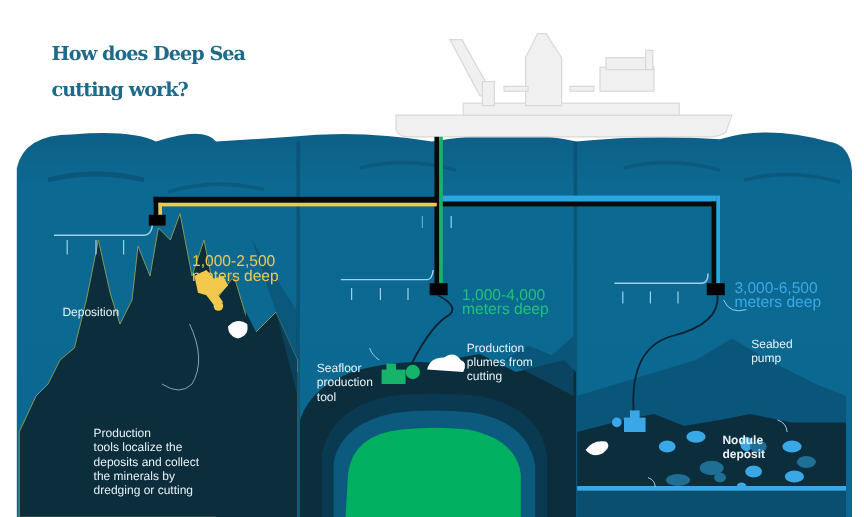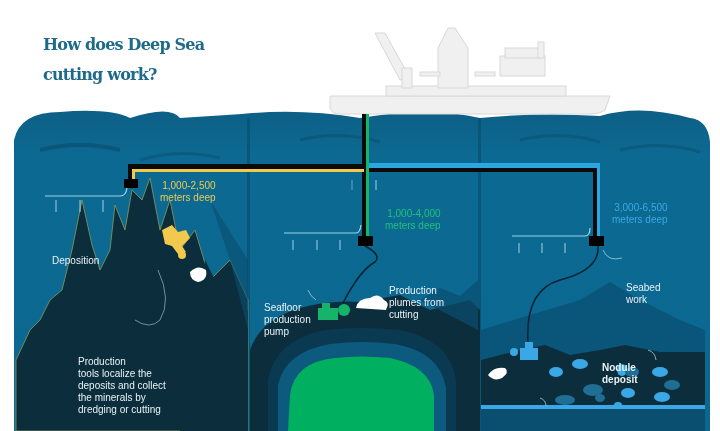--- a/index.html
+++ b/index.html
@@ -23,24 +23,25 @@
     .lbl {
       position: absolute;
       font-size: 10px;
       line-height: 12px;
       color: #e8f2f6;
       white-space: pre-line;
       margin-top: 36px;
     }
     .depth {
       position: absolute;
-      font-size: 10px;
+      font-size: 13px;
       line-height: 12px;
-      text-align: right;
+      text-align: left;
       white-space: pre-line;
+      margin-top: 32px;
     }
   </style>
 </head>
 <body>
 
 <h1 class="title">
   <span>How does Deep Sea</span><br>
   <span>cutting work?</span>
 </h1>
 
@@ -187,24 +188,24 @@
 <div class="lbl" style="left:78px; top:320px;">Production
 tools localize the
 deposits and collect
 the minerals by
 dredging or cutting</div>
 
 <div class="depth" style="left: 385px; top: 208px; color: rgb(31, 194, 122);">1,000-4,000
 meters deep</div>
 <div class="lbl" style="left:264px; top:266px;">Seafloor
 production
-pump</div>
+tool</div>
 <div class="lbl" style="left:389px; top:249px;">Production
 plumes from
 cutting</div>
 
 <div class="depth" style="left: 612px; top: 202px; color: rgb(58, 168, 230);">3,000-6,500
 meters deep</div>
 <div class="lbl" style="left:626px; top:246px;">Seabed
-work</div>
+pump</div>
 <div class="lbl" style="left:602px; top:326px;font-weight:bold;">Nodule
 deposit</div>
 <div class="lbl" style="left:490px; top:395px;">Sediment</div>
 
 </body></html>

